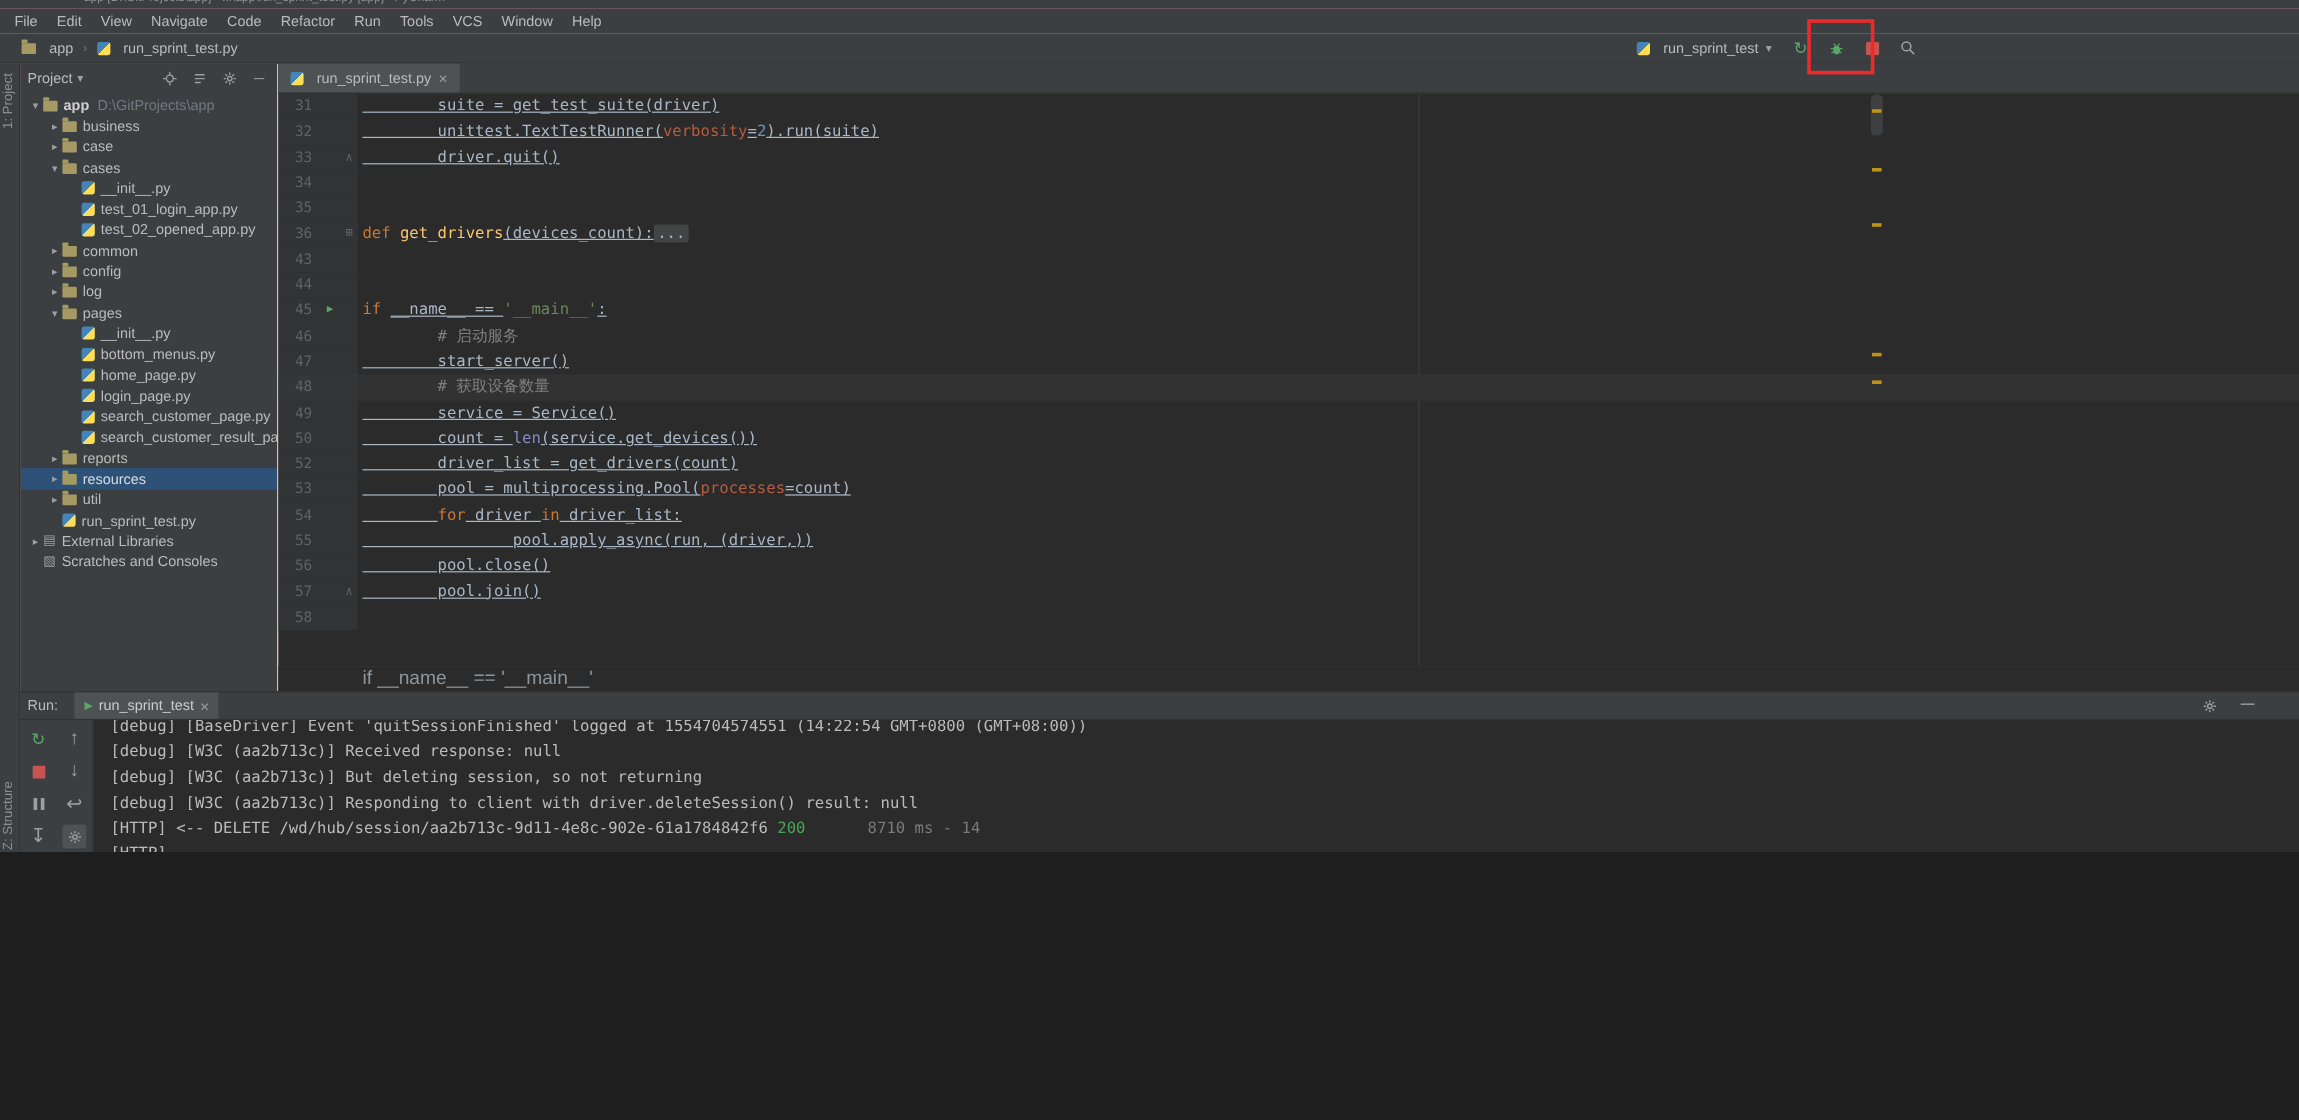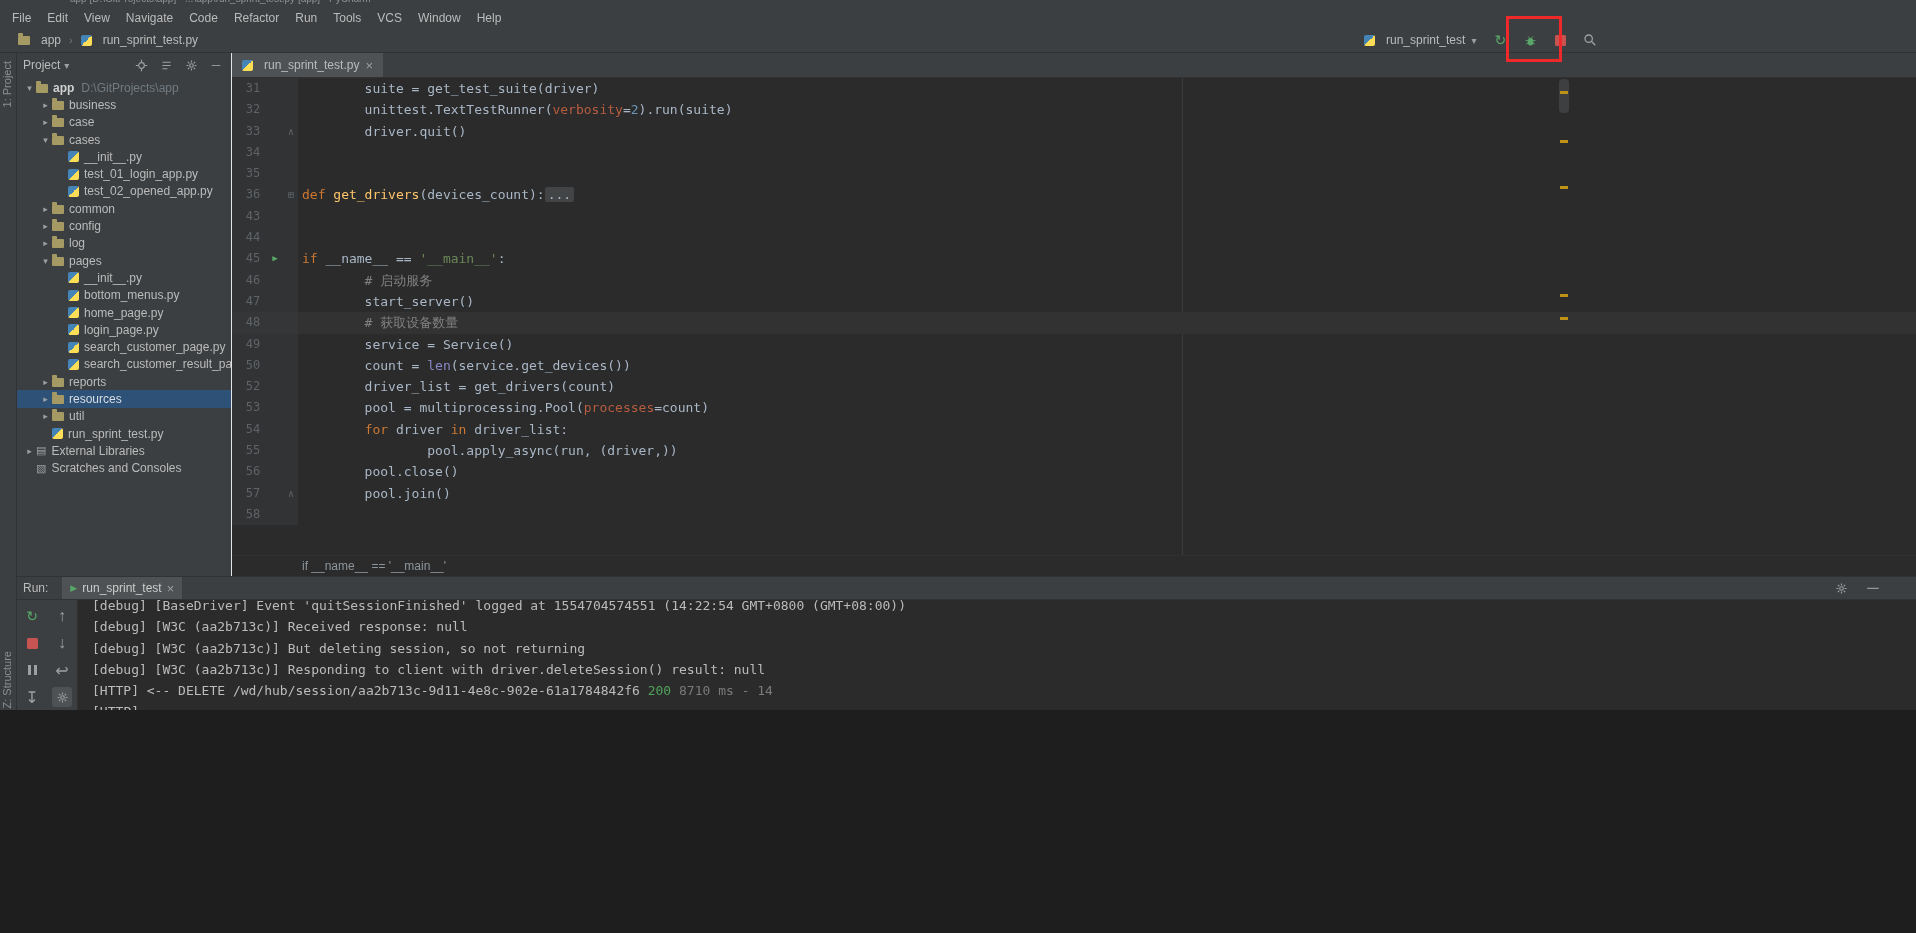--- a/index.html
+++ b/index.html
@@ -49,43 +49,43 @@
   .code{position:relative;font-family:"DejaVu Sans Mono",monospace;font-size:13px;}
   .cl{display:flex;height:21.3px;line-height:21.3px;white-space:pre;}
   .cl.cur{background:#323232;}
   .gut{width:66px;flex:none;background:#313335;display:flex;color:#606366;}
   .cl.cur .gut{background:#343638;}
   .ln{width:26px;padding-left:8px;font-size:12px;text-align:center;}
   .gm1{width:18px;text-align:center;font-size:9px;color:#606366;}
   .gm1.run{color:#59a869;font-size:9px;cursor:pointer;}
   .gm2{width:14px;text-align:center;font-size:10px;color:#606366;}
   .ct{padding-left:4px;}
-  .tk-p{color:#a9b7c6;} .tk-kw{color:#cc7832;} .tk-str{color:#6a8759;} .tk-num{color:#6897bb;}
+  .tk-p{color:#a9b7c6;text-decoration:underline;} .tk-kw{color:#cc7832;} .tk-str{color:#6a8759;} .tk-num{color:#6897bb;}
   .tk-com{color:#808080;} .tk-fn{color:#ffc66b;} .tk-par{color:#b85c3f;} .tk-bi{color:#8888c6;}
   .tk-fold{background:#424445;color:#a9b7c6;border-radius:2px;padding:0 3px;}
-  .ebreadcrumb{height:20px;flex:none;display:flex;align-items:center;padding-left:70px;color:#8c959c;font-size:12px;background:#2b2b2b;border-top:1px solid #303030;}
+  .ebreadcrumb{height:20px;flex:none;display:flex;align-items:center;padding-left:70px;color:#8c959c;font-size:16px;background:#2b2b2b;border-top:1px solid #303030;}
   .estripe{position:absolute;top:24px;bottom:20px;left:1326px;width:12px;}
   .ethumb{position:absolute;top:2px;left:1px;width:10px;height:34px;background:#47494b;border-radius:4px;opacity:.65;}
   .em{position:absolute;left:2px;width:8px;height:3px;background:#be9117;}
   
   .runpanel{flex:1;position:relative;background:#2b2b2b;border-top:1px solid #323232;display:flex;flex-direction:column;min-height:0;}
   .runheader{height:22px;flex:none;background:#3c3f41;border-bottom:1px solid #323232;display:flex;align-items:center;padding-left:6px;gap:14px;}
   .runlabel{color:#bbbbbb;font-size:12px;}
   .runtab{display:flex;align-items:center;gap:5px;background:#4e5254;height:22px;padding:0 8px;color:#cccccc;font-size:12px;cursor:pointer;}
   .rticon{color:#59a869;font-size:9px;}
   .runh-icons{margin-left:auto;margin-right:34px;display:flex;gap:14px;align-items:center;}
   .runbody{flex:1;display:flex;position:relative;min-height:0;}
   .runtools{width:60px;flex:none;background:#3c3f41;border-right:1px solid #323232;display:flex;padding-top:6px;}
   .rcol{width:30px;display:flex;flex-direction:column;align-items:center;gap:7px;}
   .ri{width:20px;height:20px;display:flex;align-items:center;justify-content:center;cursor:pointer;}
   .ri.selbg{background:#4e5254;border-radius:3px;}
   .console{flex:1;padding-left:14px;overflow:hidden;font-family:"DejaVu Sans Mono",monospace;font-size:13px;}
   .kl{height:21.3px;line-height:21.3px;white-space:pre;}
   .kl:first-child{margin-top:-5px;}
-  .ck-d{color:#bbbbbb;} .ck-g{color:#4fa35a;} .ck-dim{color:#7a7a7a;}
+  .ck-d{color:#bbbbbb;} .ck-g{color:#4fa35a;} .ck-dim{color:#7a7a7a;margin-left:44px;}
   .notif{position:absolute;right:4px;bottom:0;width:612px;height:25px;background:#3a4a57;border:1px solid #54667a;border-bottom:none;border-radius:5px 5px 0 0;display:flex;align-items:center;gap:8px;padding-left:10px;overflow:hidden;cursor:pointer;}
   .ninfo{width:14px;height:14px;flex:none;border-radius:50%;background:#3a87c2;color:#fff;font-size:10px;font-weight:bold;display:flex;align-items:center;justify-content:center;font-family:"Liberation Serif",serif;}
   .ntitle{color:#d6d6d6;font-weight:bold;font-size:12px;}
 </style>
 </head>
 <body>
 
 <div class="app">
 
   <div class="titlebar">

